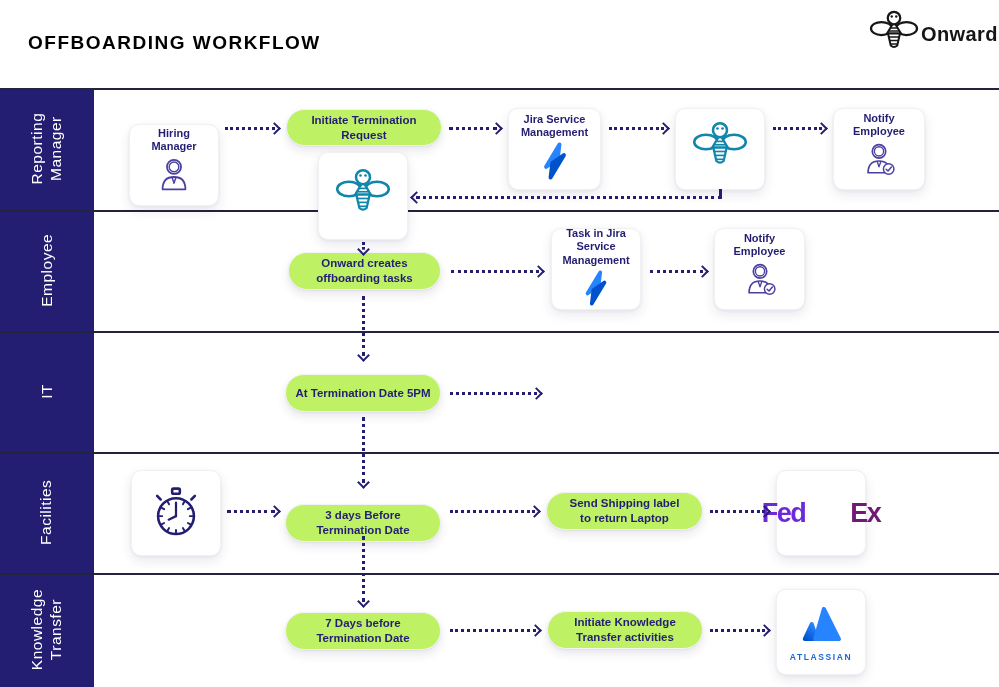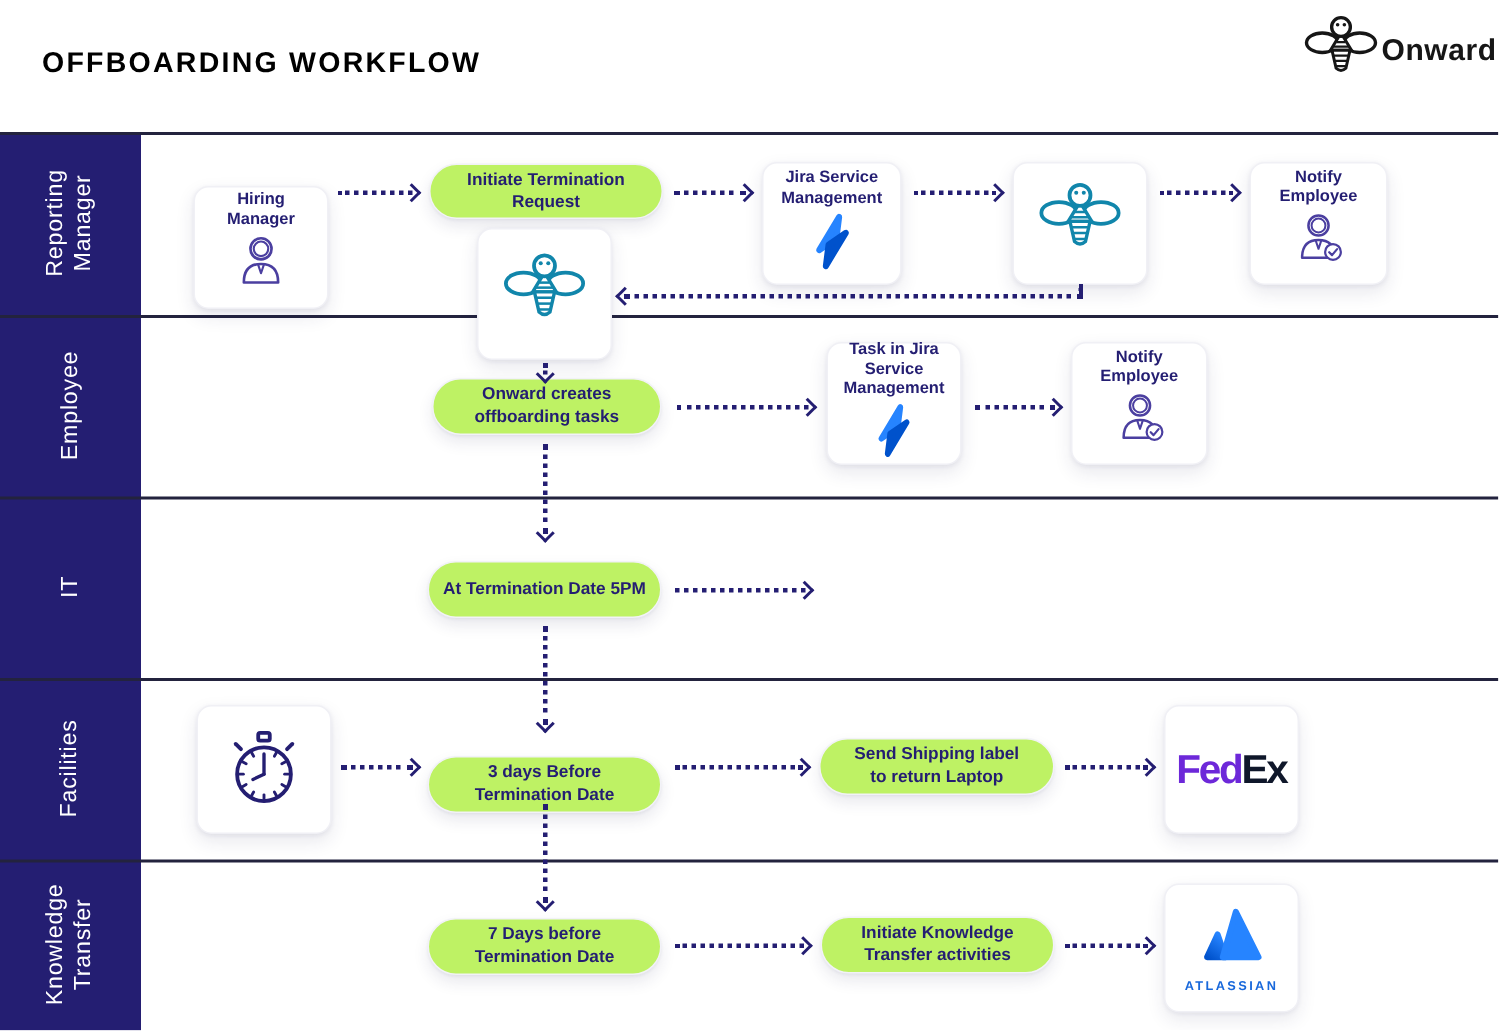--- a/index.html
+++ b/index.html
@@ -30,21 +30,21 @@
         display:flex;align-items:center;justify-content:center;z-index:2;
         color:#241E72;font-weight:700;font-size:11.5px;line-height:1.3;
         white-space:pre-line;text-align:center;box-sizing:border-box;}
   
   .bee-teal{color:#1186AB;}
   .bee-black{color:#161616;}
   .person{color:#4B3FA0;}
   .clock{color:#241E72;}
   .fedex-word{font-size:27px;font-weight:700;letter-spacing:-1.5px;}
   .fedex-word .fed{color:#6d28d9;}
-  .fedex-word .ex{color:#0f172a;}
+  .fedex-word .ex{color:#701a75;padding-left:45px;}
   .atl-word{font-size:8.5px;font-weight:700;letter-spacing:1.6px;color:#1868DB;margin-top:1px;}
   
   .harrow{position:absolute;height:12px;display:flex;align-items:center;z-index:3;}
   .hline{flex:1;height:0;border-top:3px dotted #241E72;}
   .chev{width:7px;height:7px;border-top:2.6px solid #241E72;border-right:2.6px solid #241E72;flex:none;}
   .chev.r{transform:rotate(45deg);margin-left:-5px;}
   .chev.l{transform:rotate(-135deg);margin-right:-5px;}
   .varrow{position:absolute;width:12px;display:flex;flex-direction:column;align-items:center;z-index:3;}
   .vline{flex:1;width:0;border-left:3px dotted #241E72;}
   .varrow .chev.d{transform:rotate(135deg);margin-top:-5px;}

